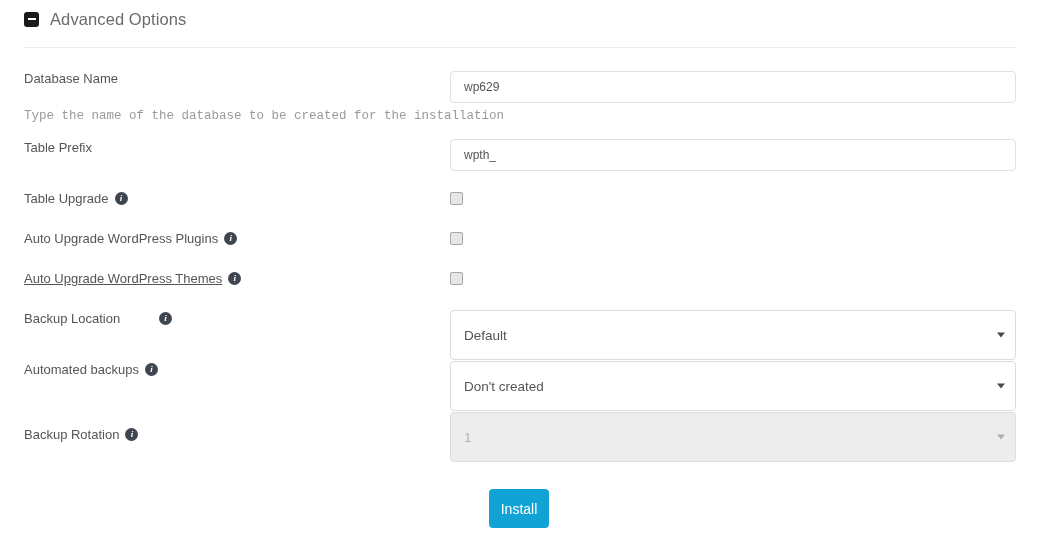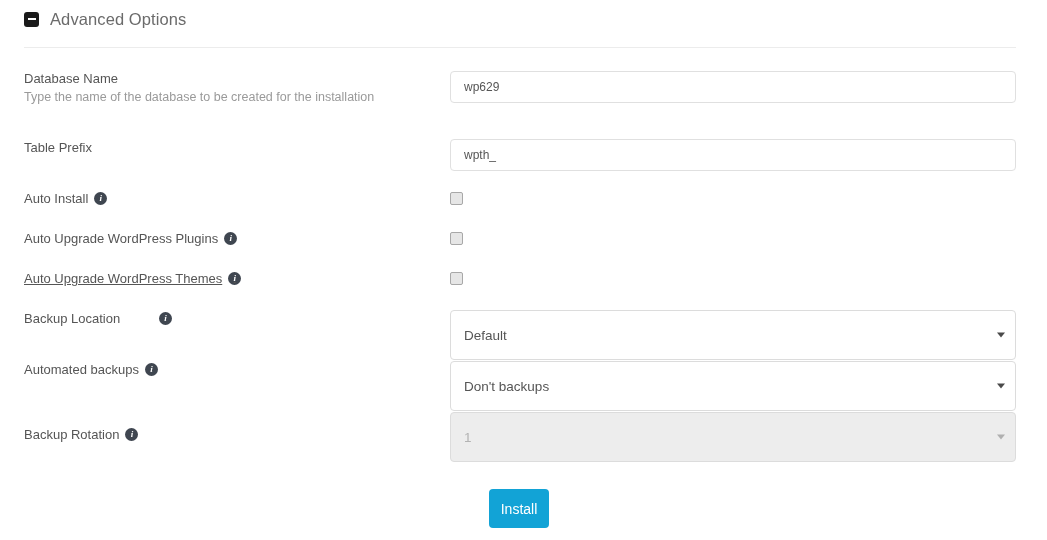--- a/index.html
+++ b/index.html
@@ -198,34 +198,34 @@
       <i></i>
     </span>
   <span class="panel-title">Advanced Options</span>
 </div>
 <div class="divider"></div>
 
 <div class="row" style="top:71px;">
   <div class="label-col" style="top:0;">
     <span class="label-text">Database Name</span>
   </div>
-  <div class="desc-text" style="top:19px;">Type the name of the database to be created for the installation</div>
+  <div class="desc-text" style="top:38px;font-family:Liberation Mono, monospace;">Type the name of the database to be created for the installation</div>
   <input class="field" type="text" style="top: 0px;" value="wp629">
 </div>
 
 <div class="row" style="top:139px;">
   <div class="label-col" style="top:1px;">
     <span class="label-text">Table Prefix</span>
   </div>
   <input class="field" type="text" style="top: 0px;" value="wpth_">
 </div>
 
 <div class="row" style="top:191px;">
   <div class="label-col" style="top:0;">
-    <span class="label-text">Auto Install</span>
+    <span class="label-text">Table Upgrade</span>
     <span class="info-icon">i</span>
   </div>
   <div class="checkbox" style="top:1px;"></div>
 </div>
 
 <div class="row" style="top:231px;">
   <div class="label-col" style="top:0;">
     <span class="label-text">Auto Upgrade WordPress Plugins</span>
     <span class="info-icon">i</span>
   </div>
@@ -253,21 +253,21 @@
   </div>
 </div>
 
 <div class="row" style="top:361px;">
   <div class="label-col" style="top:1px;">
     <span class="label-text">Automated backups</span>
     <span class="info-icon">i</span>
   </div>
   <div class="select-wrap" style="top:0;">
     <div class="select-box">
-      <span>Don't backups</span>
+      <span>Don't created</span>
       <span class="arrow"></span>
     </div>
   </div>
 </div>
 
 <div class="row" style="top:412px;">
   <div class="label-col" style="top:15px;">
     <span class="label-text">Backup Rotation</span>
     <span class="info-icon">i</span>
   </div>

